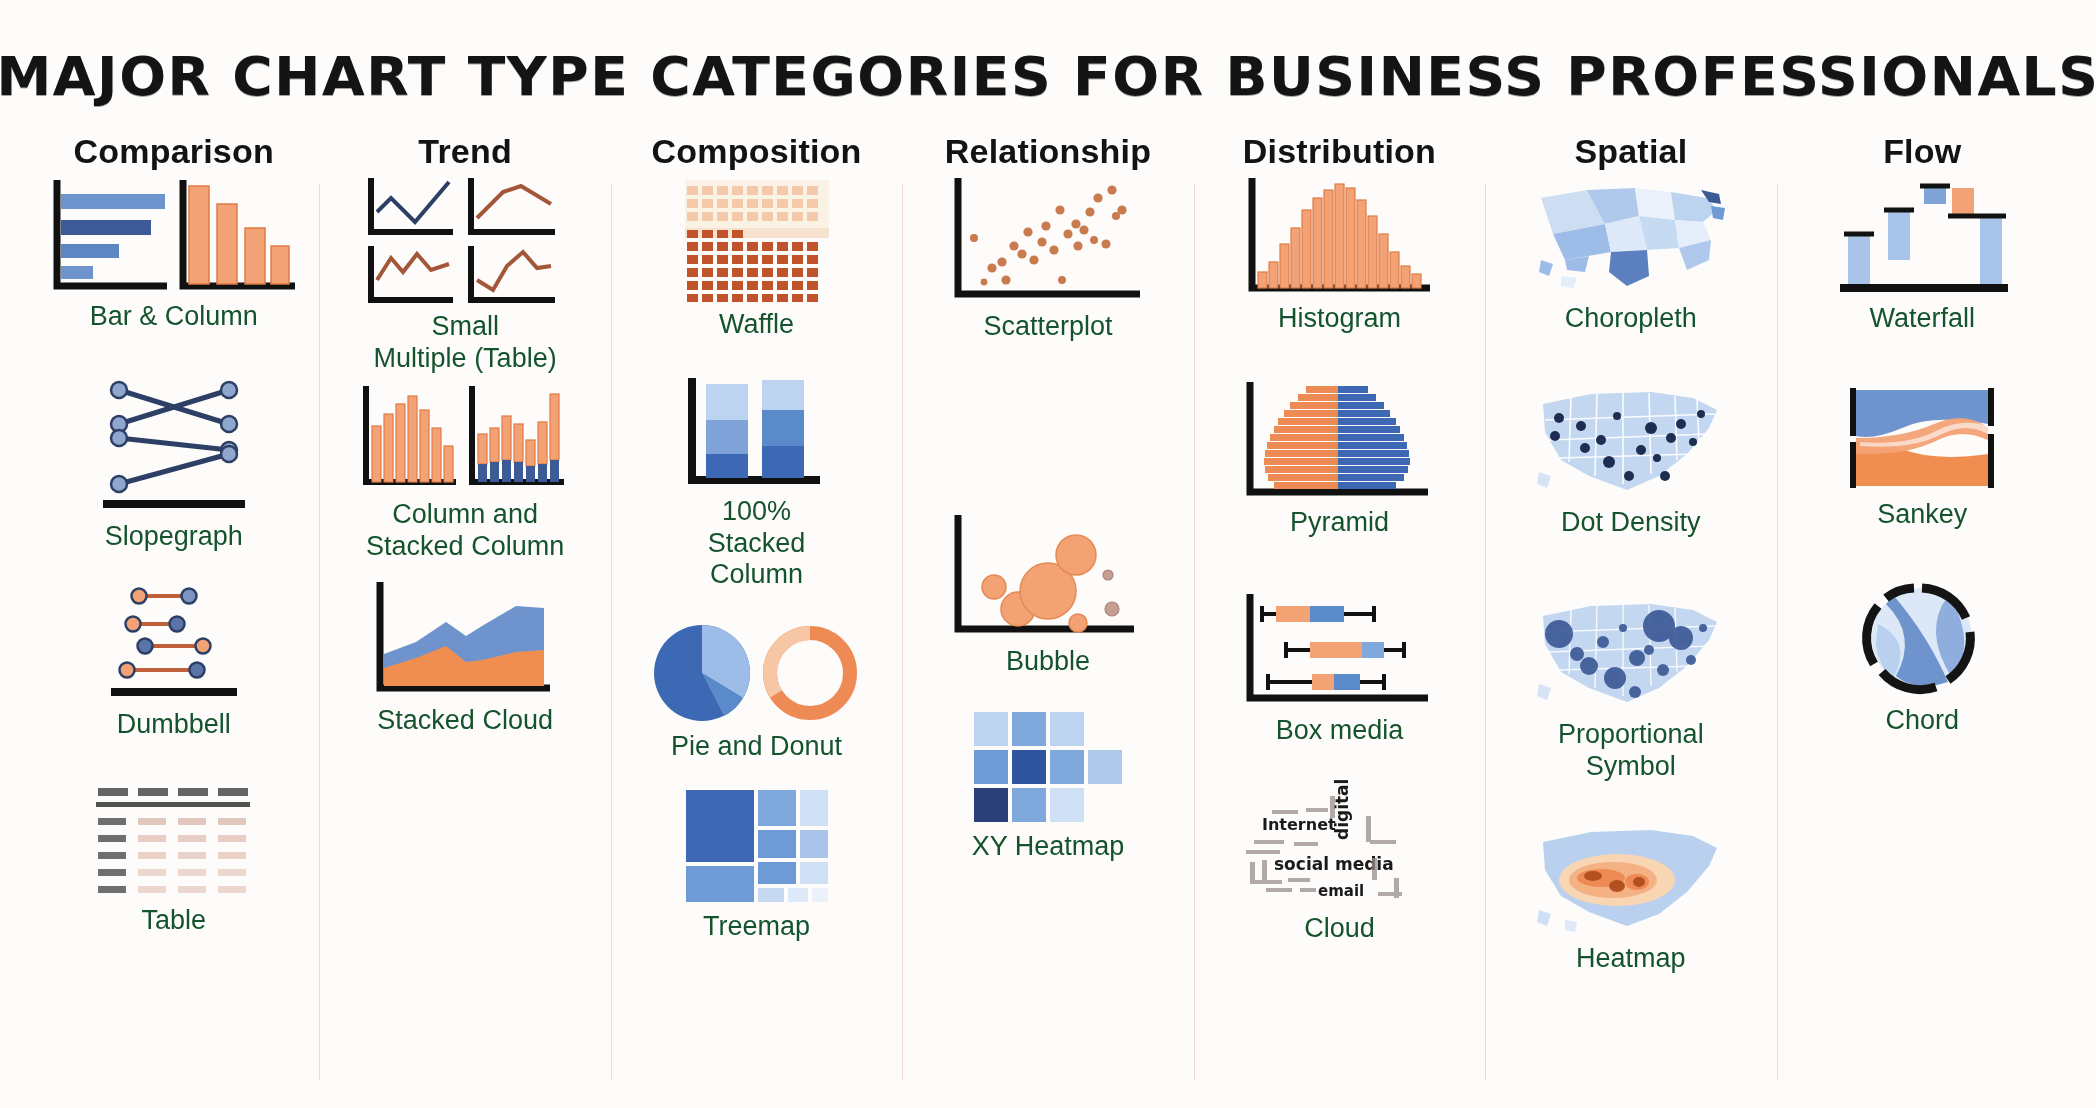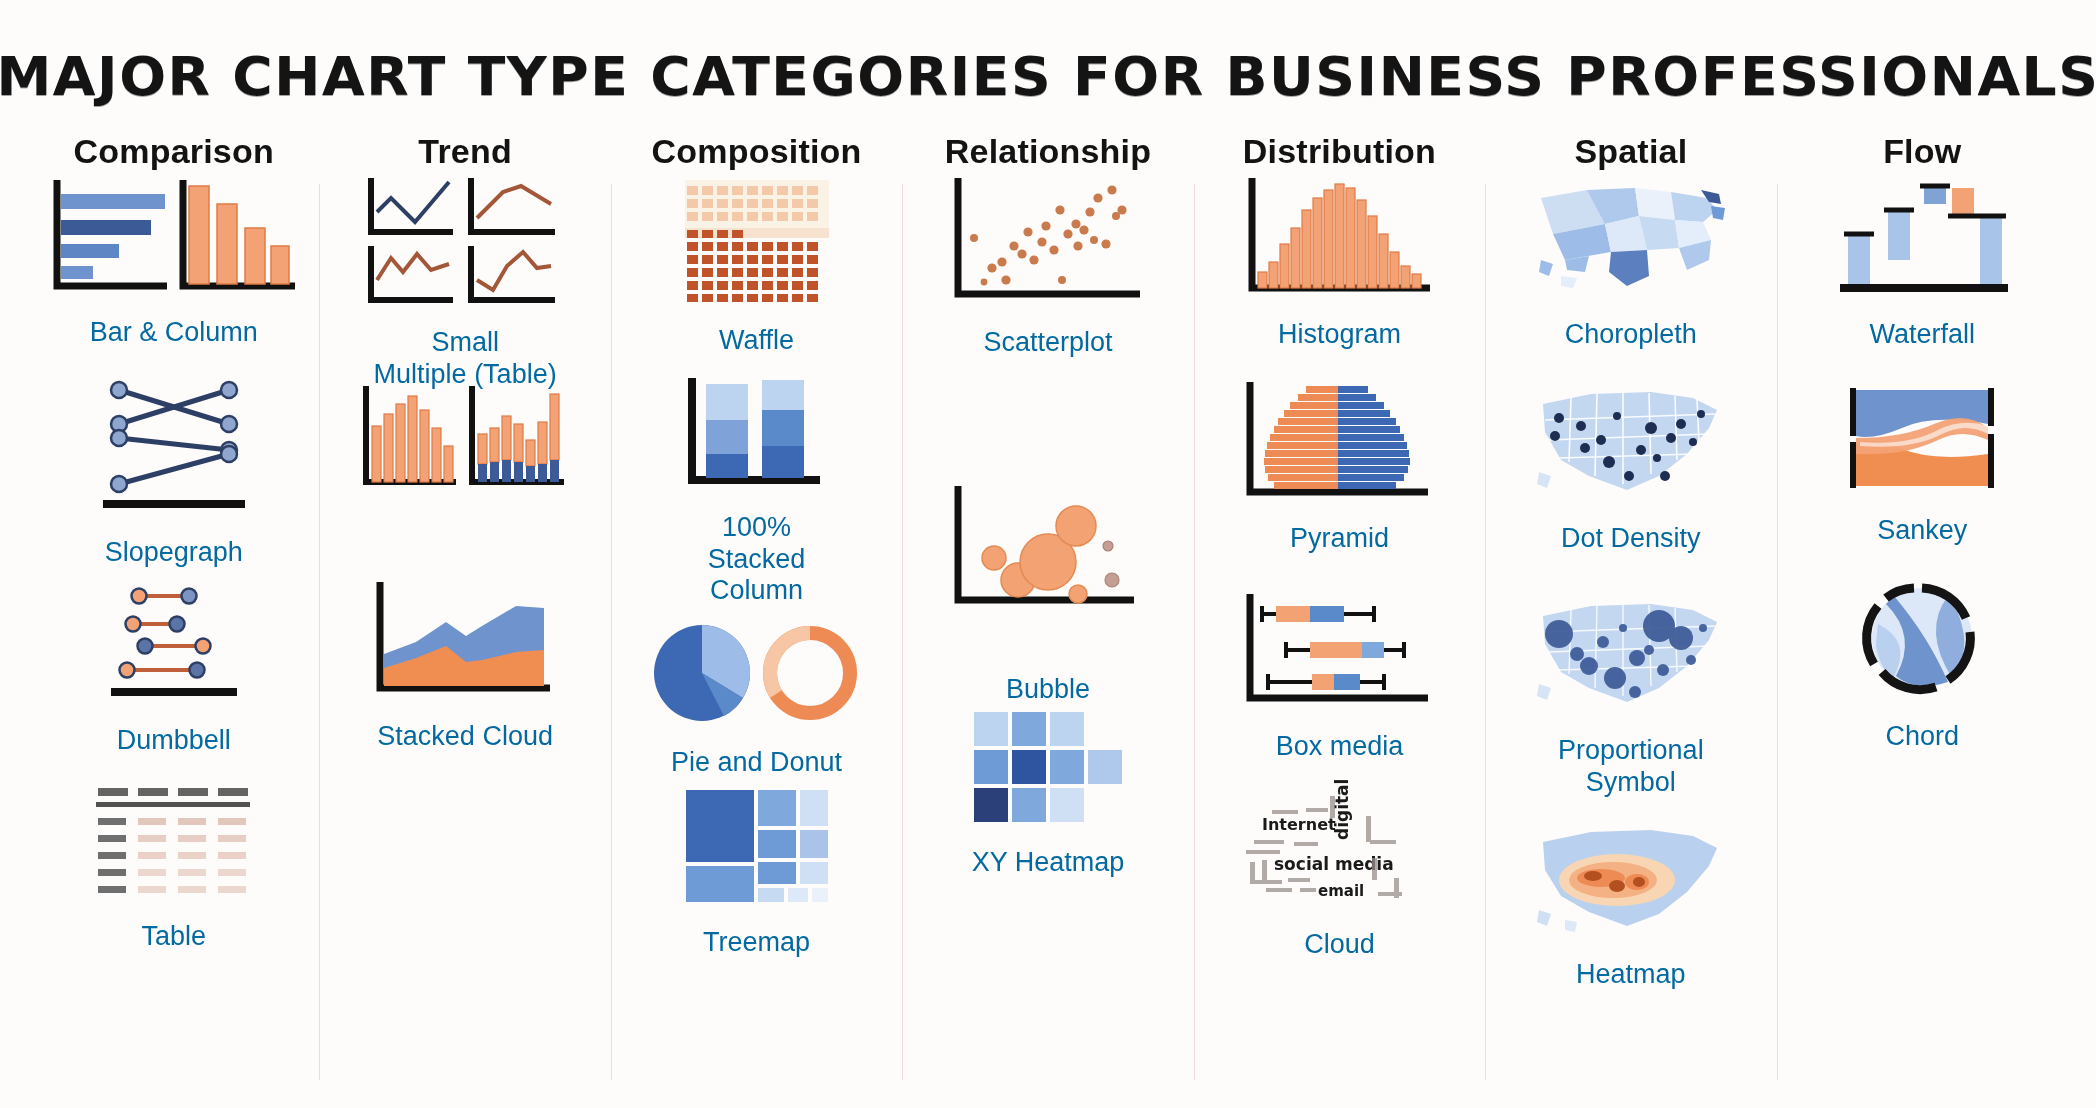--- a/index.html
+++ b/index.html
@@ -53,22 +53,22 @@
   .cells{width:100%;display:flex;flex-direction:column;align-items:center;flex:1;}
   .cell{
     width:100%;
     display:flex;flex-direction:column;align-items:center;justify-content:flex-start;
     position:relative;
   }
   .art{display:flex;align-items:flex-end;justify-content:center;}
   .cap{
     text-align:center;
     font-size:27px;line-height:1.17;
-    color:#0369a1;
-    margin-top:21px;
+    color:#14532d;
+    margin-top:5px;
     font-family:"Liberation Sans", sans-serif;
     white-space:pre-line;
   }
   svg{display:block;overflow:visible;}
 </style>
 </head>
 <body>
 
 <div id="poster">
 
@@ -244,20 +244,22 @@
                   <rect x="154" y="78" width="9" height="20" fill="#3C5A96"></rect>
                 <rect x="166" y="56" width="9" height="26" fill="#F3A276" stroke="#E07B45" stroke-width="1.2"></rect>
                   <rect x="166" y="82" width="9" height="16" fill="#3C5A96"></rect>
                 <rect x="178" y="38" width="9" height="42" fill="#F3A276" stroke="#E07B45" stroke-width="1.2"></rect>
                   <rect x="178" y="80" width="9" height="18" fill="#3C5A96"></rect>
                 <rect x="190" y="10" width="9" height="66" fill="#F3A276" stroke="#E07B45" stroke-width="1.2"></rect>
                   <rect x="190" y="76" width="9" height="22" fill="#3C5A96"></rect>
               </g>
             </svg>
           </div>
+          <div class="cap">Column and
+Stacked Column</div>
         </div>
 
         <div class="cell" style="height:180px">
           <div class="art">
             <svg width="190" height="120" viewBox="0 0 190 120">
               <path d="M10 2 L10 108 L180 108" stroke="#111" stroke-width="7" fill="none"></path>
               <path d="M14 74 L46 62 L76 42 L96 56 L112 46 L146 26 L174 28 L174 106 L14 106 Z" fill="#6E93CD"></path>
               <path d="M14 88 L46 78 L76 66 L96 82 L112 80 L146 72 L174 70 L174 106 L14 106 Z" fill="#F08E52"></path>
             </svg>
           </div>
@@ -459,21 +461,21 @@
                   <circle cx="158" cy="68" r="4.6"></circle>
                 <circle cx="164" cy="14" r="4.6"></circle>
                   <circle cx="168" cy="40" r="4"></circle>
                 <circle cx="174" cy="34" r="4.6"></circle>
               </g>
             </svg>
           </div>
           <div class="cap">Scatterplot</div>
         </div>
 
-        <div class="cell" style="height:318px;justify-content:space-between">
+        <div class="cell" style="height:318px;justify-content:center">
           <div class="art" style="margin-top:96px">
             <svg width="200" height="128" viewBox="0 0 200 128">
               <path d="M10 2 L10 116 L186 116" stroke="#111" stroke-width="7" fill="none"></path>
               <g fill="#F2A273" stroke="#E58A52" stroke-width="1.5">
                 <circle cx="46" cy="74" r="12"></circle>
                 <circle cx="70" cy="96" r="17"></circle>
                 <circle cx="100" cy="78" r="28"></circle>
                 <circle cx="128" cy="42" r="20"></circle>
                 <circle cx="130" cy="110" r="9"></circle>
               </g>

